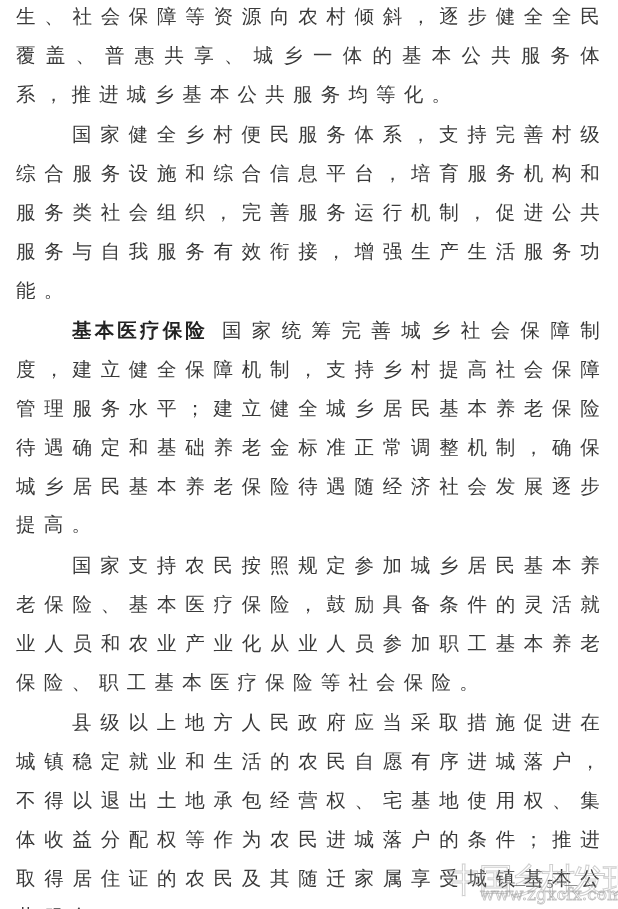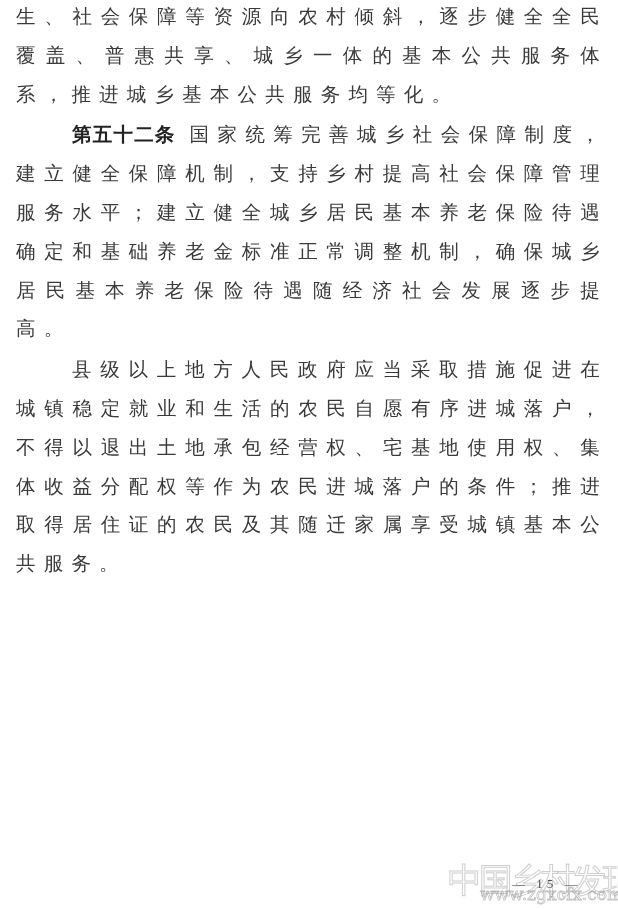--- a/index.html
+++ b/index.html
@@ -53,21 +53,27 @@
   }
 </style>
 </head>
 <body>
 
 <div class="page">
   <p class="para p1">
     <span>生、社会保障等资源向农村倾斜，逐步健全全民覆盖、普惠共享、城乡一体的基本公共服务体系，推进城乡基本公共服务均等化。</span>
   </p>
   <p class="para indent">
-    <span class="article-head">第五十二条</span><span>国家统筹完善城乡社会保障制度，建立健全保障机制，支持乡村提高社会保障管理服务水平；建立健全城乡居民基本养老保险待遇确定和基础养老金标准正常调整机制，确保城乡居民基本养老保险待遇随经济社会发展逐步提高。</span>
+    <span>国家健全乡村便民服务体系，支持完善村级综合服务设施和综合信息平台，培育服务机构和服务类社会组织，完善服务运行机制，促进公共服务与自我服务有效衔接，增强生产生活服务功能。</span>
+  </p>
+  <p class="para indent">
+    <span class="article-head">基本医疗保险</span><span>国家统筹完善城乡社会保障制度，建立健全保障机制，支持乡村提高社会保障管理服务水平；建立健全城乡居民基本养老保险待遇确定和基础养老金标准正常调整机制，确保城乡居民基本养老保险待遇随经济社会发展逐步提高。</span>
+  </p>
+  <p class="para indent">
+    <span>国家支持农民按照规定参加城乡居民基本养老保险、基本医疗保险，鼓励具备条件的灵活就业人员和农业产业化从业人员参加职工基本养老保险、职工基本医疗保险等社会保险。</span>
   </p>
   <p class="para indent">
     <span>县级以上地方人民政府应当采取措施促进在城镇稳定就业和生活的农民自愿有序进城落户，不得以退出土地承包经营权、宅基地使用权、集体收益分配权等作为农民进城落户的条件；推进取得居住证的农民及其随迁家属享受城镇基本公共服务。</span>
   </p>
 
 </div>
 
 <div class="watermark">中国乡村发现网</div>
 <div class="page-number">— 15 —</div>
 <div class="watermark-url">www.zgxcfx.com</div>

